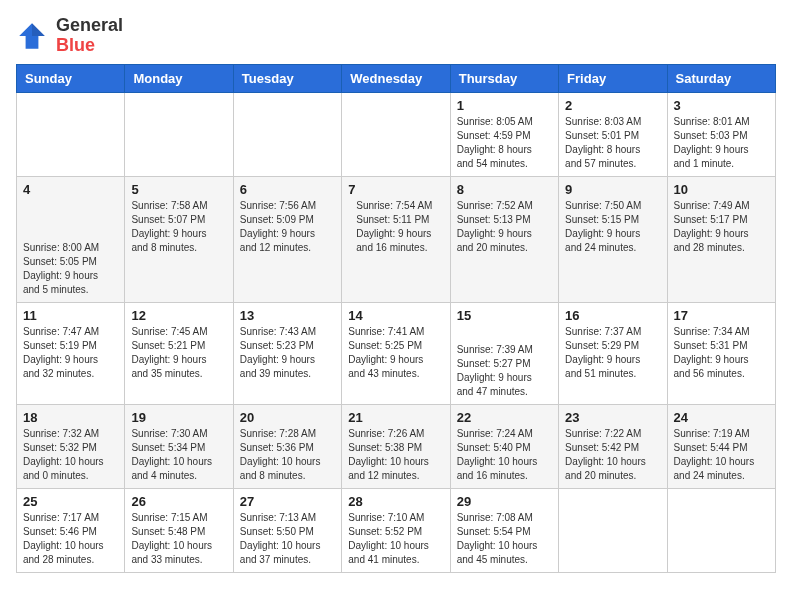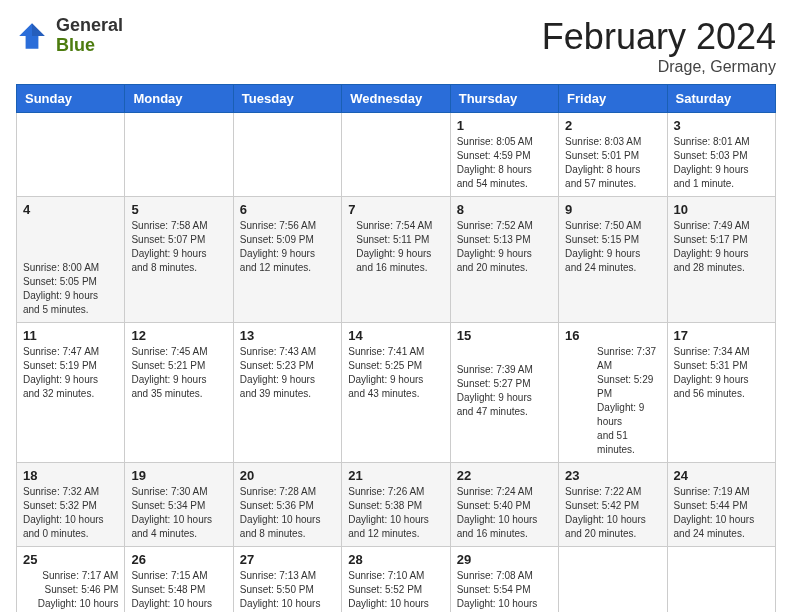--- a/index.html
+++ b/index.html
@@ -20,21 +20,21 @@
       display: flex;
       align-items: center;
       gap: 8px;
     }
     .logo-text {
       font-size: 18px;
       font-weight: bold;
       line-height: 1.1;
     }
     .logo-text .general { color: #333; }
-    .logo-text .blue { color: #4d7c0f; }
+    .logo-text .blue { color: #ef4444; }
     .logo-icon {
       width: 32px;
       height: 32px;
     }
     .title-block {
       text-align: right;
     }
     .month-title {
       font-size: 36px;
       font-weight: normal;
@@ -92,24 +92,20 @@
   <div class="logo">
     <svg class="logo-icon" viewBox="0 0 40 40" xmlns="http://www.w3.org/2000/svg">
       <polygon points="20,4 36,20 28,20 28,36 12,36 12,20 4,20" fill="#2a6dd9"></polygon>
       <polygon points="20,4 36,20 20,20" fill="#1a3a7a" opacity="0.3"></polygon>
     </svg>
     <div class="logo-text">
       <span class="general">General</span><br>
       <span class="blue">Blue</span>
     </div>
   </div>
-  <div class="title-block">
-    <div class="month-title">February 2024</div>
-    <div class="location">Drage, Germany</div>
-  </div>
 </div>
 
 <table class="calendar">
   <thead>
     <tr>
     <th>Sunday</th>
         <th>Monday</th>
         <th>Tuesday</th>
         <th>Wednesday</th>
         <th>Thursday</th>
@@ -227,21 +223,21 @@
         </td>
         <td>
           <span class="day-number">15</span>
           <div class="day-info" style="white-space: pre-line; margin-top: 20px;">Sunrise: 7:39 AM
 Sunset: 5:27 PM
 Daylight: 9 hours
 and 47 minutes.</div>
         </td>
         <td>
           <span class="day-number">16</span>
-          <div class="day-info" style="white-space: pre-line; margin-left: 32px;">Sunrise: 7:37 AM
+          <div class="day-info" style="white-space: pre-line;">Sunrise: 7:37 AM
 Sunset: 5:29 PM
 Daylight: 9 hours
 and 51 minutes.</div>
         </td>
         <td>
           <span class="day-number">17</span>
           <div class="day-info" style="white-space: pre-line;">Sunrise: 7:34 AM
 Sunset: 5:31 PM
 Daylight: 9 hours
 and 56 minutes.</div>
@@ -294,21 +290,21 @@
           <span class="day-number">24</span>
           <div class="day-info" style="white-space: pre-line;">Sunrise: 7:19 AM
 Sunset: 5:44 PM
 Daylight: 10 hours
 and 24 minutes.</div>
         </td>
       </tr>
       <tr>
         <td>
           <span class="day-number">25</span>
-          <div class="day-info" style="white-space: pre-line; text-align: right;">Sunrise: 7:17 AM
+          <div class="day-info" style="white-space: pre-line;">Sunrise: 7:17 AM
 Sunset: 5:46 PM
 Daylight: 10 hours
 and 28 minutes.</div>
         </td>
         <td>
           <span class="day-number">26</span>
           <div class="day-info" style="white-space: pre-line;">Sunrise: 7:15 AM
 Sunset: 5:48 PM
 Daylight: 10 hours
 and 33 minutes.</div>

